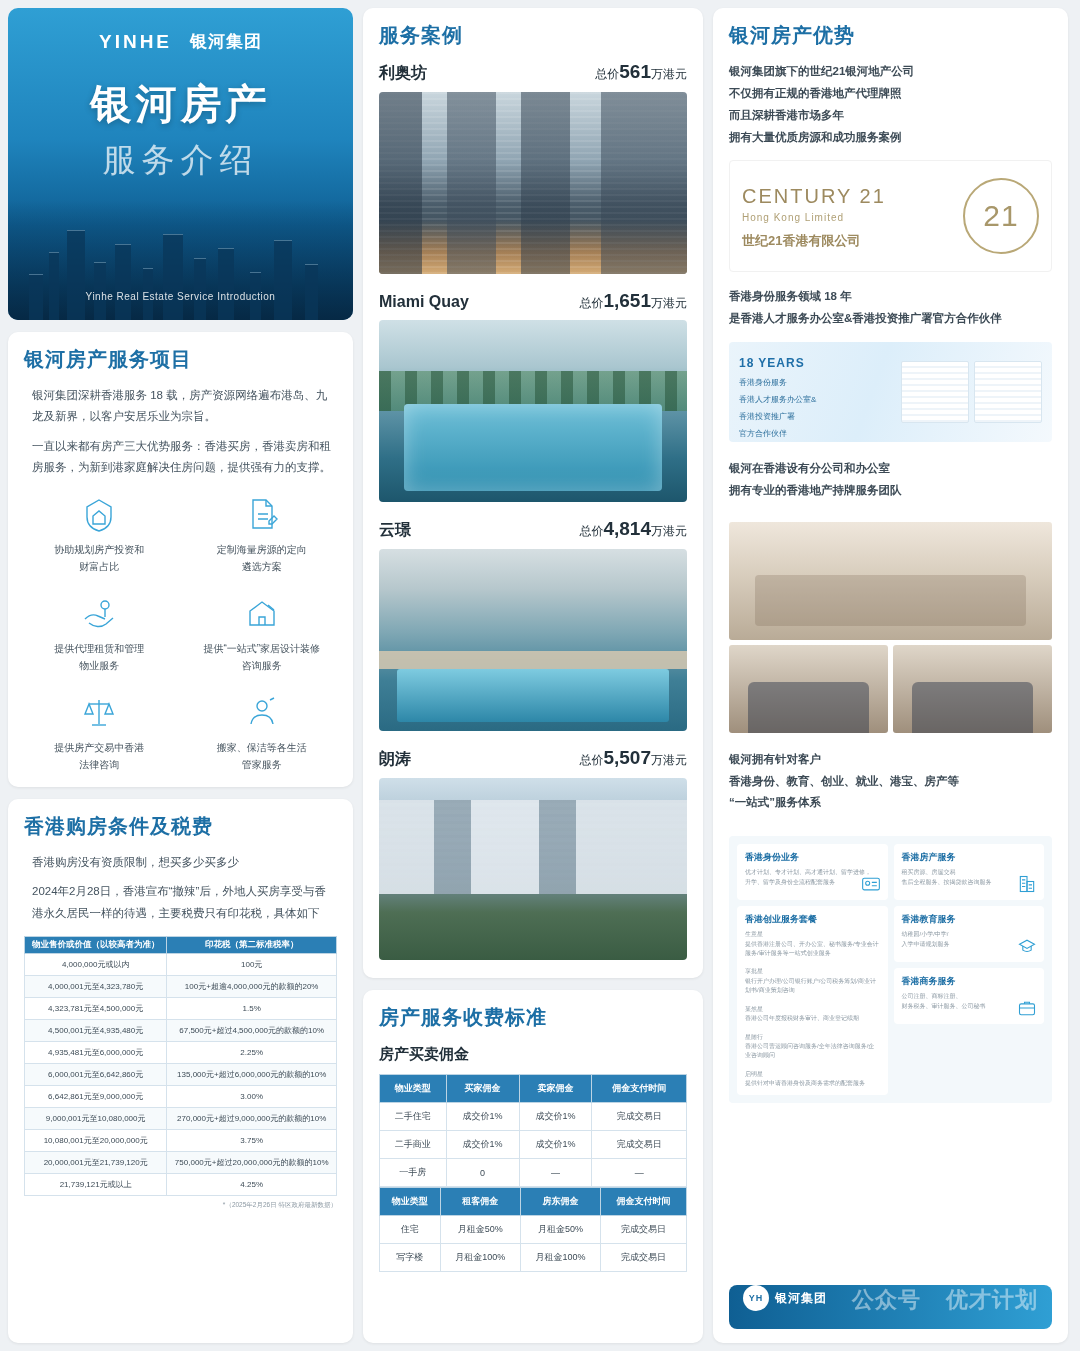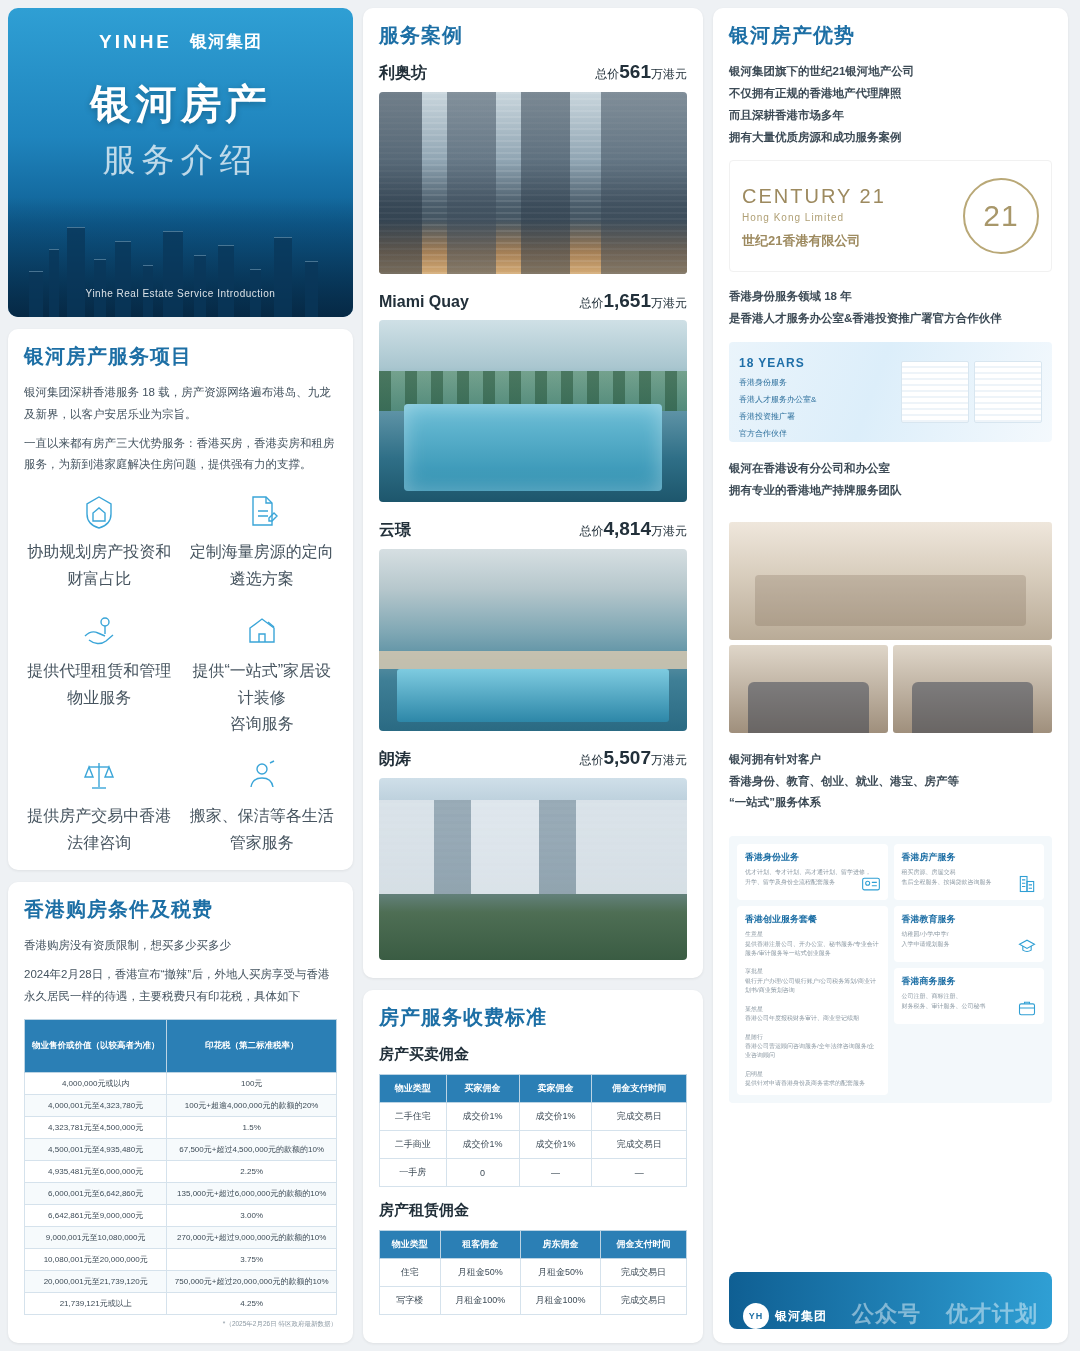--- a/index.html
+++ b/index.html
@@ -44,35 +44,35 @@
   }
   .hero-logo { position: relative; display: flex; align-items: center; justify-content: center; gap: 18px; padding-top: 22px; }
   .logo-mark { font-size: 19px; letter-spacing: 3px; font-weight: 700; color: #fff; }
   .logo-text { font-size: 17px; font-weight: 700; color: #fff; letter-spacing: 1px; }
   .hero-title { position: relative; text-align: center; margin-top: 24px; font-size: 41px; font-weight: 700; letter-spacing: 4px; text-shadow: 0 2px 6px rgba(0,0,0,.25); }
   .hero-sub { position: relative; text-align: center; margin-top: 6px; font-size: 33px; letter-spacing: 6px; color: rgba(255,255,255,.72); font-weight: 500; }
   .hero-en { position: absolute; bottom: 18px; left: 0; right: 0; text-align: center; font-size: 10px; letter-spacing: .5px; color: rgba(255,255,255,.85); }
 
   
   .sec-title { font-size: 20px; color: #1d6fa5; font-weight: 700; letter-spacing: 1px; margin-bottom: 12px; }
-  .body-text { font-size: 11.5px; line-height: 1.85; color: #44535f; text-indent: 0; }
+  .body-text { font-size: 11.5px; line-height: 1.85; color: #44535f; text-indent: 0; margin-left: 8px; }
   .body-text + .body-text { margin-top: 8px; }
 
   
   .svc-grid { display: grid; grid-template-columns: 1fr 1fr; gap: 18px 12px; margin-top: 16px; }
   .svc { text-align: center; }
   .svc-ico { width: 40px; height: 40px; margin: 0 auto 8px; color: #2f9fd4; }
   .svc-ico svg { width: 100%; height: 100%; fill: none; stroke: #3aa5d8; stroke-width: 1.4; }
-  .svc-label { font-size: 16px; line-height: 1.65; color: #46545f; }
+  .svc-label { font-size: 10px; line-height: 1.65; color: #46545f; }
 
   
   table.tax { width: 100%; border-collapse: collapse; margin-top: 12px; font-size: 8px; }
   table.tax th {
     background: #2b7fb5; color: #fff; font-weight: 600;
-    padding: 20px 4px; border: 1px solid #bcd4e4; font-size: 8.5px;
+    padding: 2px 4px; border: 1px solid #bcd4e4; font-size: 8.5px;
   }
   table.tax td { border: 1px solid #d5e2ec; padding: 5px 4px; text-align: center; color: #3d4b56; }
   table.tax tr:nth-child(even) td { background: #f6fafc; }
   .tax-note { font-size: 6.5px; color: #8c99a3; text-align: right; margin-top: 5px; }
 
   
   .case { margin-bottom: 16px; }
   .case-head { display: flex; align-items: baseline; justify-content: space-between; margin-bottom: 8px; }
   .case-name { font-size: 16px; font-weight: 700; color: #22303a; }
   .case-price { font-size: 12px; color: #22303a; }
@@ -155,22 +155,22 @@
 
   .svc-map { background: #f3f8fb; border-radius: 4px; padding: 8px; display: grid; grid-template-columns: 1fr 1fr; gap: 6px; margin-top: 10px;}
   .svc-box { background: #fff; border-radius: 4px; padding: 7px 8px; min-height: 56px; position: relative; }
   .svc-box h5 { font-size: 9px; color: #1d6fa5; margin-bottom: 4px; }
   .svc-box p { font-size: 6px; color: #8c99a3; line-height: 1.55; }
   .svc-box .ic { position: absolute; right: 7px; bottom: 6px; width: 20px; height: 20px; stroke: #2f9fd4; fill: none; stroke-width: 1.3; }
 
   .footer-bar {
     margin-top: auto;
     background: linear-gradient(90deg,#0f5f93,#2f9fd4);
-    border-radius: 8px; height: 57px; color: #fff;
-    display: flex; align-items: flex-end; justify-content: space-between;
+    border-radius: 8px; height: 44px; color: #fff;
+    display: flex; align-items: flex-start; justify-content: space-between;
     padding: 0 14px; font-size: 13px; letter-spacing: 1px;
   }
   .footer-logo { display: flex; align-items: center; gap: 6px; font-size: 12px; font-weight: 700; }
   .footer-round { width: 26px; height: 26px; border-radius: 50%; background: #fff; color: #1d6fa5; display:flex; align-items:center; justify-content:center; font-size: 9px; font-weight:700;}
   .col3-wrap { position: relative; }
 </style>
 </head>
 <body>
 
 <div class="page">
@@ -423,21 +423,20 @@
             </tr>
             <tr>
               <td>一手房</td>
               <td>0</td>
               <td>—</td>
               <td>—</td>
             </tr>
           </tbody>
       </table>
 
-      <div class="fee-h">房产租赁佣金</div>
       <table class="fee">
         <thead>
             <tr id="rent-head">
               <th>物业类型</th>
               <th>租客佣金</th>
               <th>房东佣金</th>
               <th>佣金支付时间</th>
             </tr>
           </thead>
         <tbody id="rent-body">

